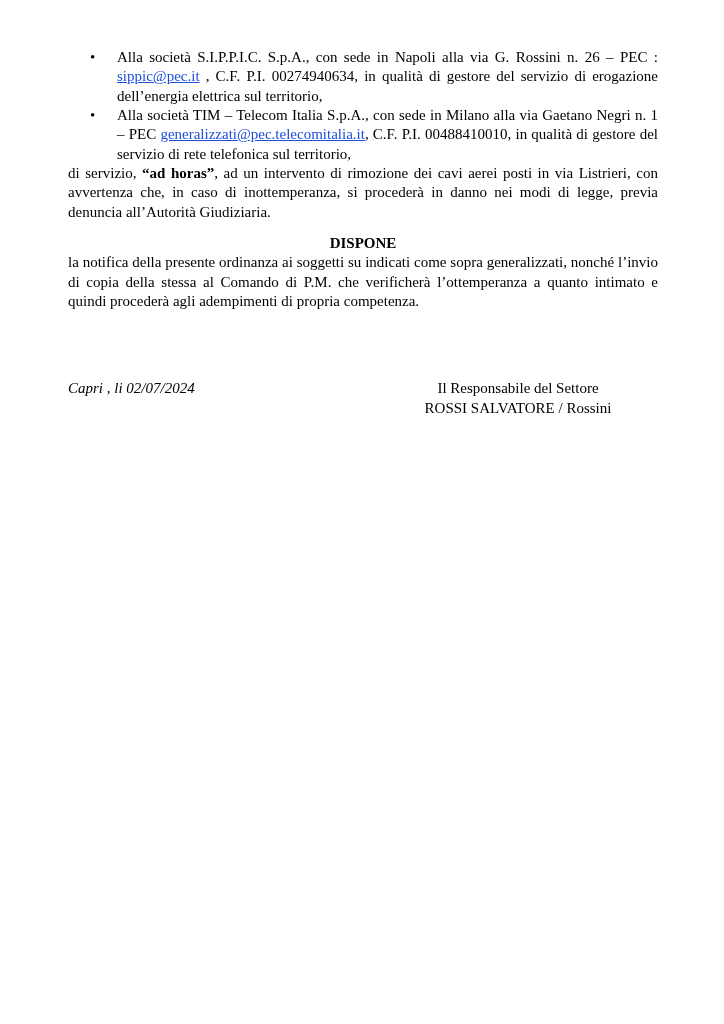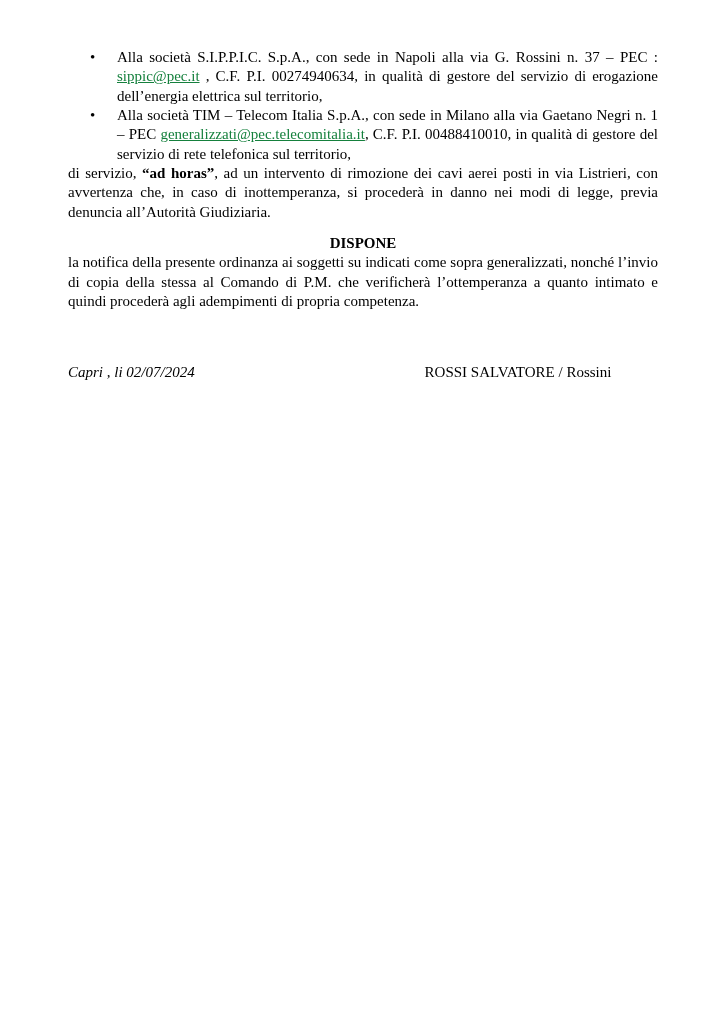--- a/index.html
+++ b/index.html
@@ -33,37 +33,37 @@
   }
   .bullet {
     flex: 0 0 27px;
     width: 27px;
   }
   .li-content {
     flex: 1;
     text-align: justify;
   }
   a.email-link {
-    color: #15803d;
+    color: #1d4ed8;
     text-decoration: underline;
     cursor: pointer;
   }
   p.body-par {
     margin: 0;
     text-align: justify;
   }
   .order-par { margin-top: 12px; }
   .dispone-heading {
     margin-top: 12px;
     text-align: center;
     font-weight: bold;
   }
   .notif-par { margin-top: 14px; }
   .sig-row {
-    margin-top: 52px;
+    margin-top: 68px;
     display: flex;
     justify-content: space-between;
     align-items: flex-start;
   }
   .place-date {
     font-style: italic;
   }
   .sig-block {
     width: 280px;
     text-align: center;
@@ -74,34 +74,35 @@
   b.inline-bold { font-weight: bold; font-family: Liberation Serif, serif; }
 </style>
 </head>
 <body>
 
 <div class="page">
 
   <ul class="recipients">
     <li>
       <span class="bullet">•</span>
-      <span class="li-content"><span>Alla società S.I.P.P.I.C. S.p.A., con sede in Napoli alla via G. Rossini n. 37 – PEC : </span><a class="email-link">sippic@pec.it</a><span> , C.F. P.I. 00274940634, in qualità di gestore del servizio di erogazione dell’energia elettrica sul territorio,</span></span>
+      <span class="li-content"><span>Alla società S.I.P.P.I.C. S.p.A., con sede in Napoli alla via G. Rossini n. 26 – PEC : </span><a class="email-link">sippic@pec.it</a><span> , C.F. P.I. 00274940634, in qualità di gestore del servizio di erogazione dell’energia elettrica sul territorio,</span></span>
     </li>
     <li>
       <span class="bullet">•</span>
       <span class="li-content"><span>Alla società TIM – Telecom Italia S.p.A., con sede in Milano alla via Gaetano Negri n. 1 – PEC </span><a class="email-link">generalizzati@pec.telecomitalia.it</a><span>, C.F. P.I. 00488410010, in qualità di gestore del servizio di rete telefonica sul territorio,</span></span>
     </li>
   </ul>
 
   <p class="body-par order-par"><span>di servizio, </span><b class="inline-bold">“ad horas”</b><span>, ad un intervento di rimozione dei cavi aerei posti in via Listrieri, con avvertenza che, in caso di inottemperanza, si procederà in danno nei modi di legge, previa denuncia all’Autorità Giudiziaria.</span></p>
 
   <div class="dispone-heading">DISPONE</div>
 
   <p class="body-par notif-par">la notifica della presente ordinanza ai soggetti su indicati come sopra generalizzati, nonché l’invio di copia della stessa al Comando di P.M. che verificherà l’ottemperanza a quanto intimato e quindi procederà agli adempimenti di propria competenza.</p>
 
   <div class="sig-row">
     <div class="place-date">Capri , li 02/07/2024</div>
     <div class="sig-block">
+      <div>Il Responsabile del Settore</div>
       <div>ROSSI SALVATORE / Rossini</div>
     </div>
   </div>
 
 </div>
 
 </body></html>

